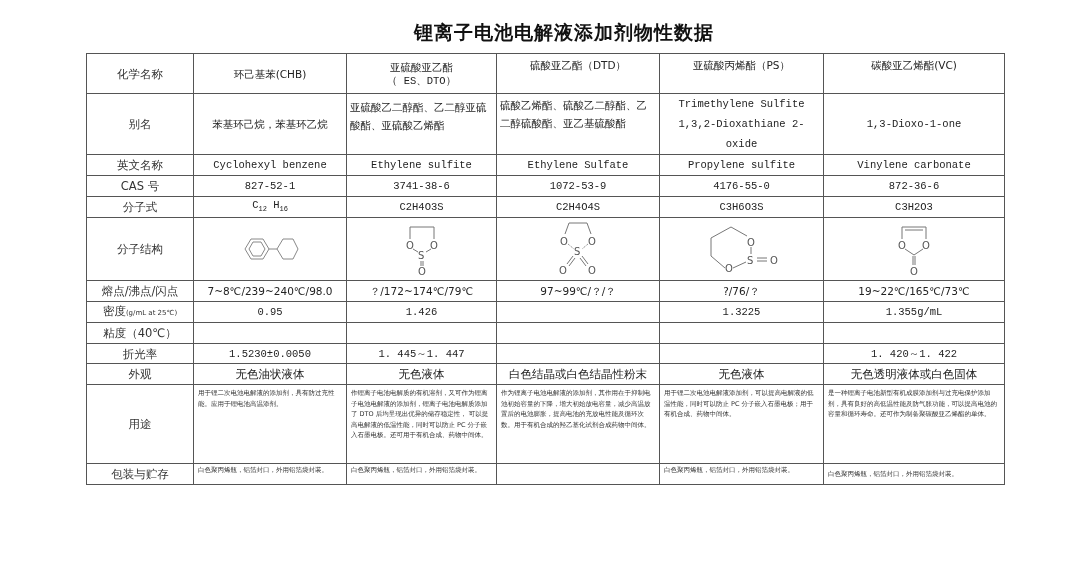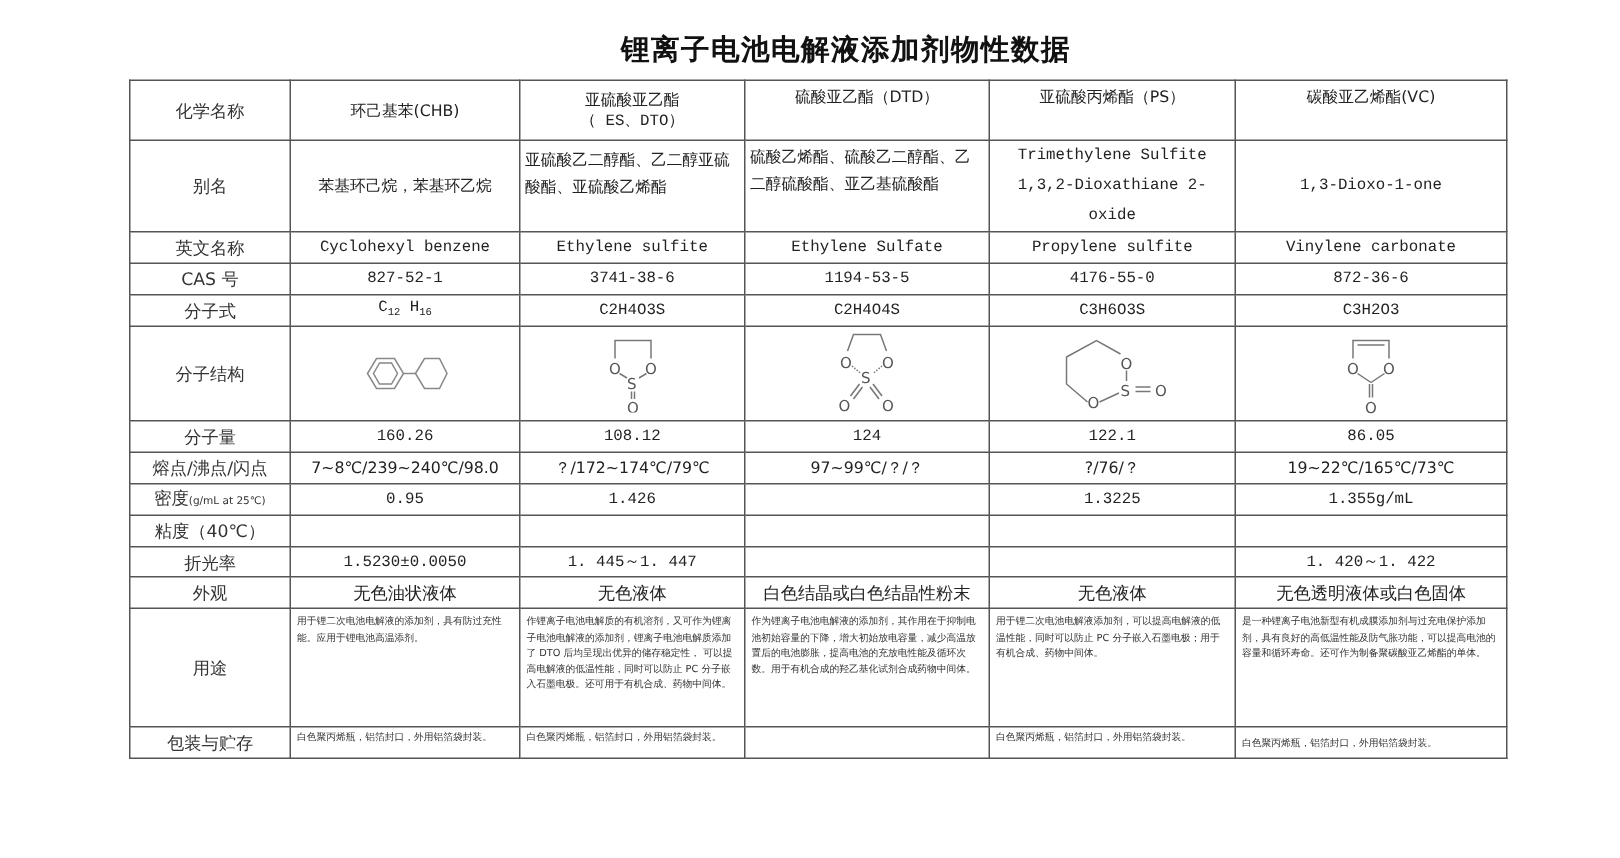--- a/index.html
+++ b/index.html
@@ -69,21 +69,21 @@
     <td class="mono">Ethylene sulfite</td>
     <td class="mono">Ethylene Sulfate</td>
     <td class="mono">Propylene sulfite</td>
     <td class="mono">Vinylene carbonate</td>
   </tr>
 
   <tr style="height:21px">
     <td class="label">CAS 号</td>
     <td class="mono">827-52-1</td>
     <td class="mono">3741-38-6</td>
-    <td class="mono">1194-53-5</td>
+    <td class="mono">1072-53-9</td>
     <td class="mono">4176-55-0</td>
     <td class="mono">872-36-6</td>
   </tr>
 
   <tr style="height:21px">
     <td class="label">分子式</td>
     <td class="mono">
       <span>C</span><sub>12</sub><span> H</span><sub>16</sub>
     </td>
     <td class="mono">C2H4O3S</td>
@@ -152,28 +152,20 @@
         <text x="30" y="28" fill="#555" stroke="none">O</text>
         <line x1="13" y1="28" x2="22" y2="34"></line>
         <line x1="31" y1="28" x2="22" y2="34"></line>
         <line x1="21" y1="35" x2="21" y2="44"></line>
             <line x1="23" y1="35" x2="23" y2="44"></line>
         <text x="18" y="54" fill="#555" stroke="none">O</text>
       </svg>
     </td>
   </tr>
 
-  <tr style="height:21px">
-    <td class="label">分子量</td>
-    <td class="mono">160.26</td>
-    <td class="mono">108.12</td>
-    <td class="mono">124</td>
-    <td class="mono">122.1</td>
-    <td class="mono">86.05</td>
-  </tr>
 
   <tr style="height:21px">
     <td class="label">熔点/沸点/闪点</td>
     <td>7~8℃/239~240℃/98.0</td>
     <td>？/172~174℃/79℃</td>
     <td>97~99℃/？/？</td>
     <td>?/76/？</td>
     <td>19~22℃/165℃/73℃</td>
   </tr>
 

